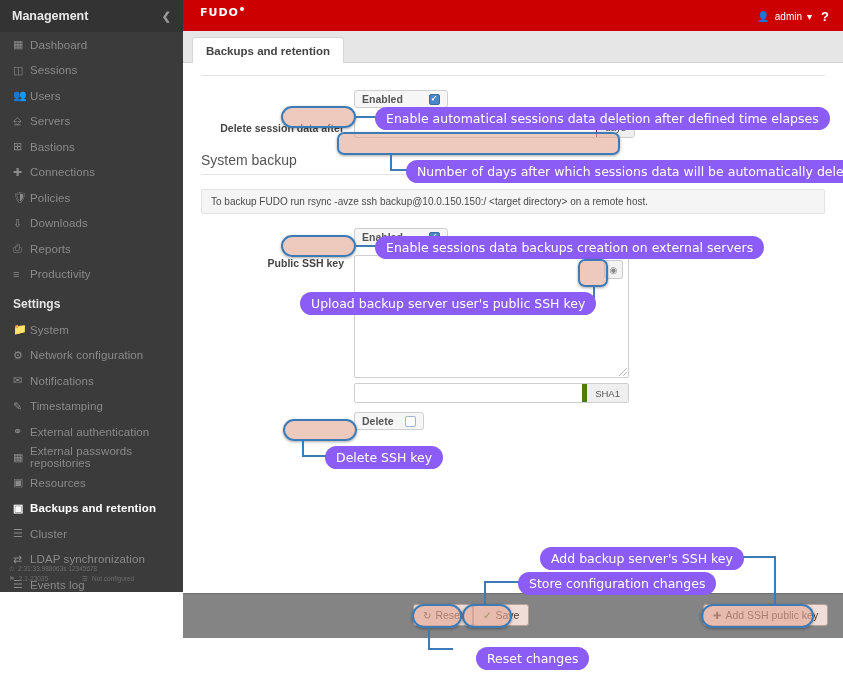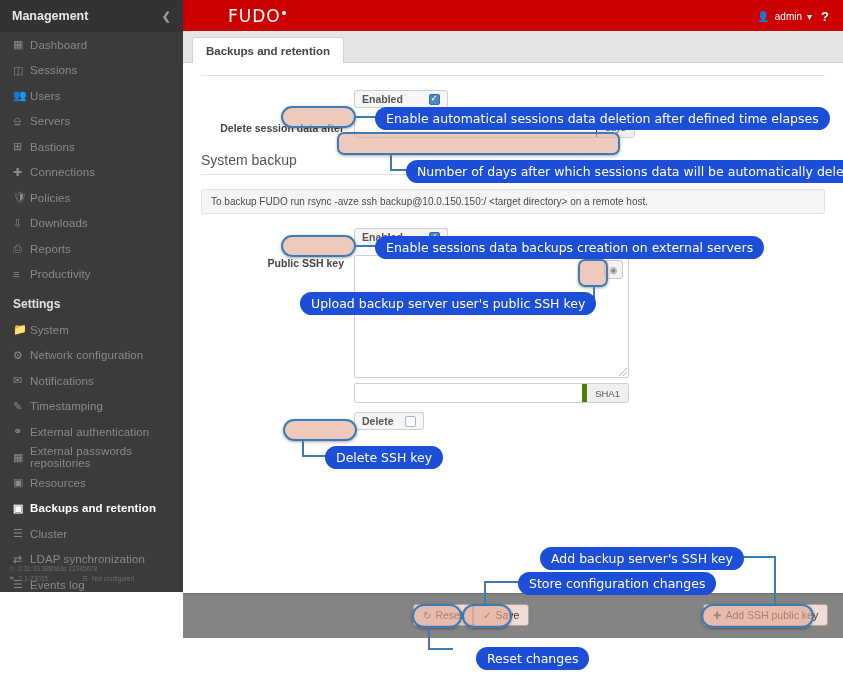--- a/index.html
+++ b/index.html
@@ -46,23 +46,22 @@
   .sb-foot .row { display:flex; gap:4px; align-items:center; }
   .sb-foot .sp { display:inline-block; width:26px; }
 
   
   #topbar {
     position:absolute; left:183px; top:0; width:660px; height:31px;
     background:#cc0000;
   }
   #logo {
     position:absolute; left:17px; top:6px; color:#fff;
-    font-size:17px; font-weight:normal; letter-spacing:1px;
+    font-size:11px; font-weight:bold; letter-spacing:1px;
     font-family:"DejaVu Sans", sans-serif;
-    margin-left:28px;
   }
   #logo .dot {
     display:inline-block; width:4px;height:4px;border-radius:50%;
     background:#fff; vertical-align:super; margin-left:1px;
   }
   #user-area {
     position:absolute; right:14px; top:9px; color:#fff; font-size:10px;
     display:flex; align-items:center; gap:5px;
   }
   #user-area .q { font-size:13px; font-weight:bold; margin-left:4px; }
@@ -177,21 +176,21 @@
 
   
   #ann { position:absolute; left:0; top:0; width:843px; height:674px; pointer-events:none; }
   .hl {
     position:absolute; border:2px solid #3c7bb5; border-radius:14px;
     background:rgba(226,168,150,0.62);
     box-shadow:0 1px 3px rgba(0,0,0,.35);
   }
   .hl.sq { border-radius:7px; }
   .callout {
-    position:absolute; background:#1d4ed8; color:#fff; border-radius:13px;
+    position:absolute; background:#8b5cf6; color:#fff; border-radius:13px;
     padding:3px 11px; font-size:12.5px; white-space:nowrap;
     font-family:"DejaVu Sans", sans-serif; line-height:17px;
   }
   .lead { position:absolute; background:#3c7bb5; }
   .lead.h { height:2px; }
   .lead.v { width:2px; }
 </style>
 </head>
 <body>
 

